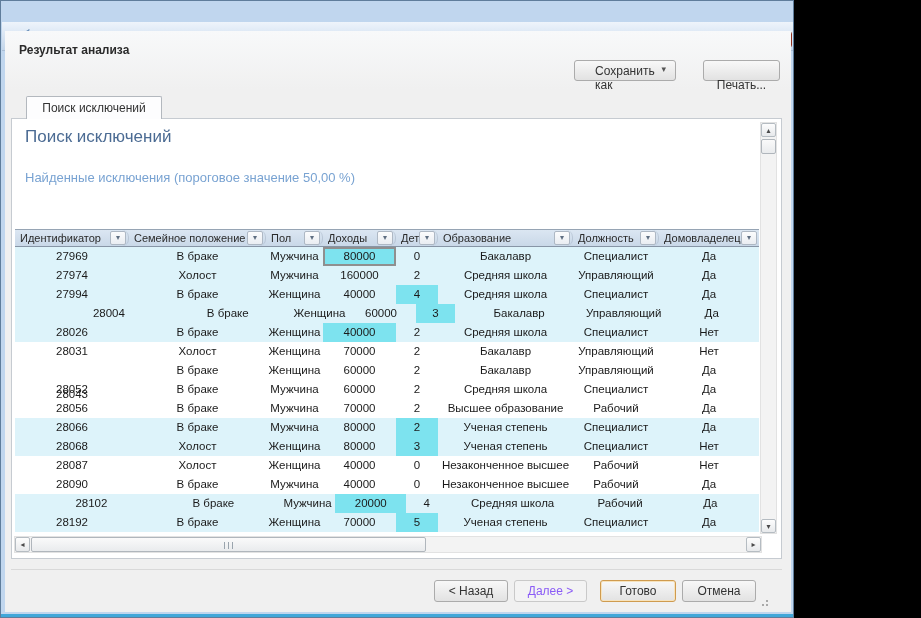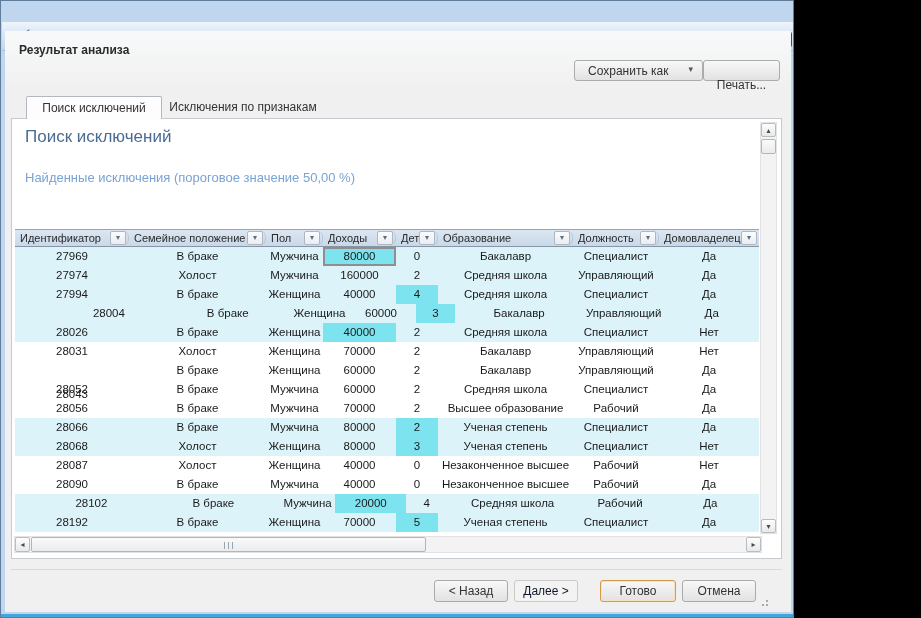--- a/index.html
+++ b/index.html
@@ -31,21 +31,21 @@
 
   .win-body { position:absolute; left:4px; top:30px; width:786px; height:581px; background:#f0f0f0; }
   .header-strip { position:absolute; left:0; top:0; width:786px; height:58px;
                   background:linear-gradient(#f8f9fa,#f0f0f0); }
   .page-title { position:absolute; left:14px; top:12px; font-size:12px; font-weight:bold; color:#2b2b2b; }
 
   
   .btn { position:absolute; height:21px; border:1px solid #ababab; border-radius:3px;
          background:linear-gradient(#f8f8f8,#eeeeee 45%,#e2e2e2); font-size:12px; color:#333;
          text-align:center; cursor:default; font-family:"Liberation Sans", sans-serif; }
-  .btn-saveas { left:569px; top:29px; width:129px; padding-top:3px; text-align:left; padding-left:13px; }
+  .btn-saveas { left:569px; top:29px; width:102px; padding-top:3px; text-align:left; padding-left:20px; }
   .btn-saveas .dd { position:absolute; right:9px; top:3px; font-size:9px; color:#555; }
   .btn-print  { left:698px; top:29px; width:77px; padding-top:17px; }
 
   
   .tab { position:absolute; top:65px; height:23px; font-size:12px; color:#333;
          text-align:center; padding-top:4px; }
   .tab.active { left:21px; width:136px; background:#fdfdfe; z-index:3;
                 border:1px solid #b3b8be; border-bottom:none; border-radius:2px 2px 0 0; }
   .tab.inactive { left:158px; width:160px; }
 
@@ -88,21 +88,21 @@
             border:1px solid #b0b6bc; border-radius:2px; background:linear-gradient(#fafafa,#e9ebed); }
   .hgrip { position:absolute; left:50%; top:4px; width:9px; height:7px; margin-left:-5px;
            background:repeating-linear-gradient(90deg,#9aa4ad 0 1px,transparent 1px 4px); }
 
   
   .footer-sep { position:absolute; left:6px; top:538px; width:771px; height:1px; background:#d9d9d9; }
   .fbtn { position:absolute; top:549px; height:22px; border:1px solid #ababab; border-radius:3px;
           background:linear-gradient(#f8f8f8,#eeeeee 45%,#e2e2e2); font-size:12px; color:#333;
           text-align:center; padding-top:3px; }
   .fbtn.back   { left:429px; width:74px; }
-  .fbtn.next   { left:509px; width:64px; color:#0f172a; border-color:#c9c9c9;
+  .fbtn.next   { left:509px; width:73px; color:#8b5cf6; border-color:#c9c9c9;
                  background:#f3f3f3; }
   .fbtn.finish { left:595px; width:76px; border-color:#cf9b4f; box-shadow:inset 0 0 0 1px #f7e3bd; }
   .fbtn.cancel { left:677px; width:74px; }
   .resize-grip { position:absolute; left:752px; top:564px; width:12px; height:12px;
                  background:
                    radial-gradient(circle at 10px 10px, #a9a9a9 1px, transparent 1.5px),
                    radial-gradient(circle at 6px 10px,  #a9a9a9 1px, transparent 1.5px),
                    radial-gradient(circle at 10px 6px,  #a9a9a9 1px, transparent 1.5px); }
 </style>
 </head>
@@ -133,21 +133,20 @@
     <div class="header-strip"></div>
     <div class="page-title">Результат анализа</div>
 
     <div class="btn btn-saveas">
       <span>Сохранить как</span>
       <span class="dd">▾</span>
     </div>
     <div class="btn btn-print">Печать...</div>
 
     <div class="tab active">Поиск исключений</div>
-    <div class="tab inactive">Исключения по признакам</div>
 
     <div class="panel">
       <div class="panel-heading">Поиск исключений</div>
       <div class="panel-subheading">Найденные исключения (пороговое значение 50,00 %)</div>
 
       <div class="grid">
         <div class="thead">
             <div class="th" style="width: 114px;"><span>Идентификатор</span><span class="filter-btn">▾</span></div>
             <div class="th" style="width: 137px;"><span>Семейное положение</span><span class="filter-btn">▾</span></div>
             <div class="th" style="width: 57px;"><span>Пол</span><span class="filter-btn">▾</span></div>

